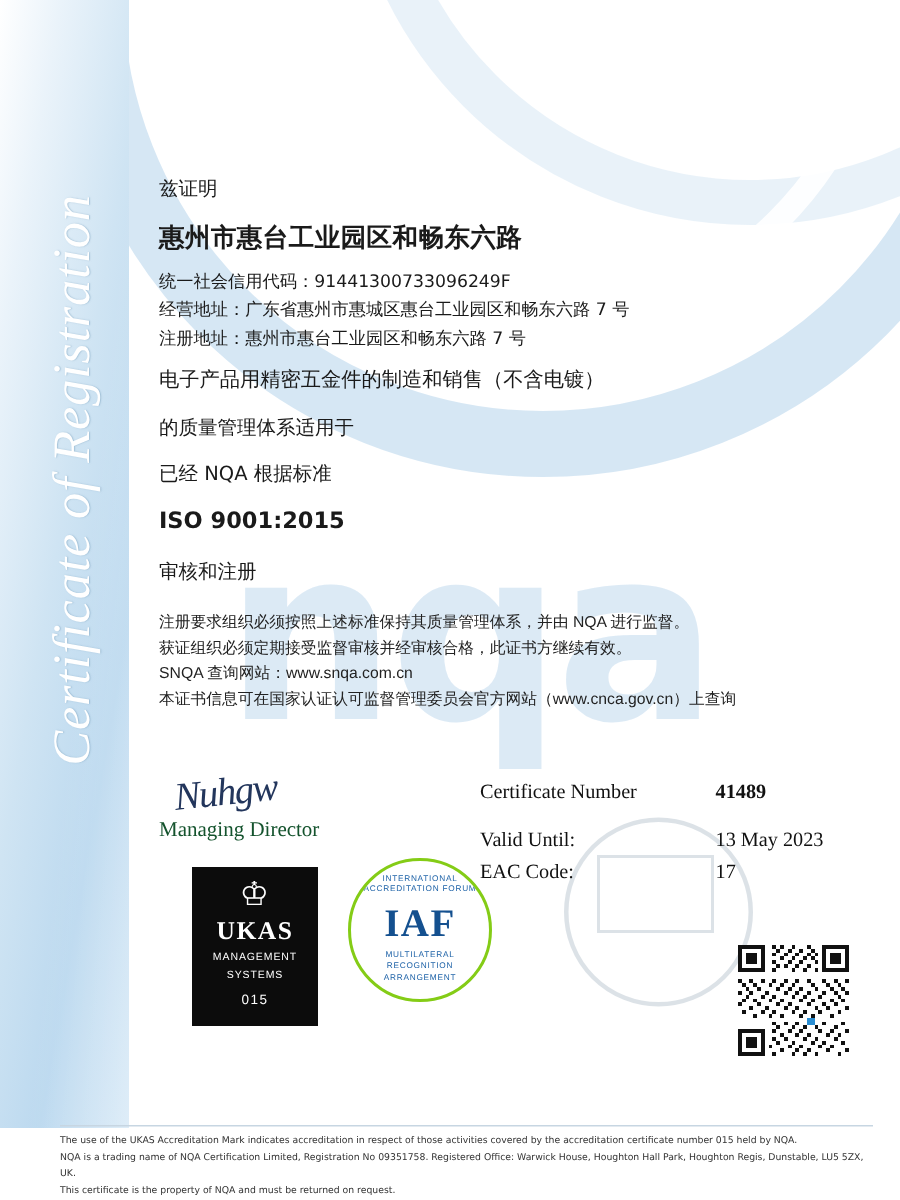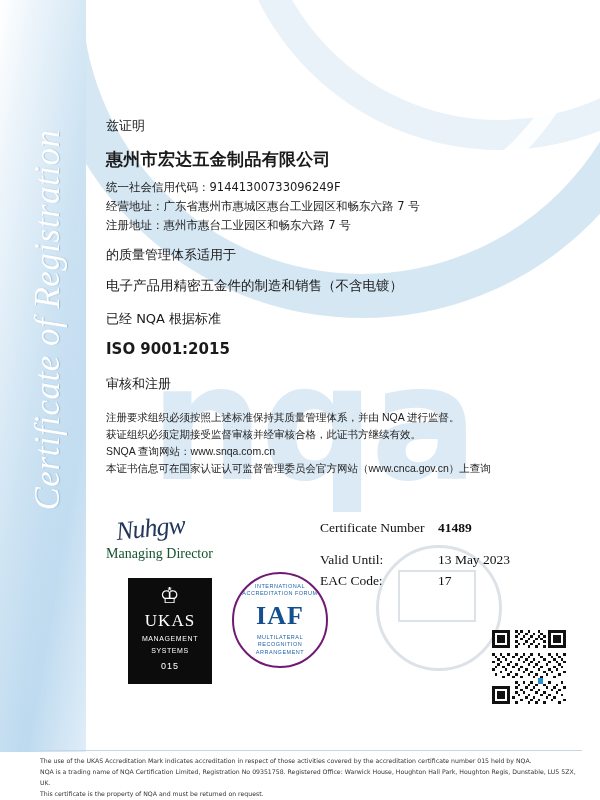--- a/index.html
+++ b/index.html
@@ -183,20 +183,21 @@
     width: 250px;
     z-index: 6;
     font-family: "Liberation Serif", serif;
     font-size: 13.5px;
     color: #111;
   }
   .meta-row {
     display: flex;
     justify-content: flex-start;
     margin-bottom: 5px;
+    gap: 39px;
   }
   .meta-label { width: 118px; }
   .meta-value { font-weight: normal; }
   .cert-num-row { margin-bottom: 16px; }
   .cert-num-row .meta-label { width: 118px; }
   .cert-num-row .meta-value { font-weight: bold; }
   
   .ukas {
     position: absolute;
     left: 128px;
@@ -210,21 +211,21 @@
   }
   .ukas .crown {
     font-size: 22px;
     line-height: 1;
     margin-top: 7px;
     letter-spacing: 1px;
   }
   .ukas .name {
     font-family: "Liberation Serif", serif;
     font-size: 17px;
-    font-weight: normal;
+    font-weight: bold;
     letter-spacing: 1px;
     margin-top: 4px;
   }
   .ukas .sub {
     font-size: 7px;
     line-height: 1.35;
     letter-spacing: 0.6px;
     margin-top: 3px;
   }
   .ukas .num {
@@ -235,21 +236,21 @@
   }
   
   .iaf {
     position: absolute;
     left: 232px;
     top: 572px;
     width: 92px;
     height: 92px;
     border-radius: 50%;
     background: #ffffff;
-    border: 2px solid #701a75;
+    border: 2px solid #84cc16;
     z-index: 6;
     text-align: center;
     overflow: hidden;
   }
   .iaf .arc-txt {
     font-size: 5.5px;
     color: #1f63a8;
     letter-spacing: 0.5px;
     margin-top: 9px;
     line-height: 1.3;
@@ -341,26 +342,26 @@
   <div class="arc-b"></div>
 
   <div class="left-band"></div>
   <div class="vert-title">Certificate of Registration</div>
 
 
   <div class="watermark">nqa</div>
 
   <div class="content">
     <p class="ln lead">兹证明</p>
-    <p class="ln company">惠州市宏达五金制品有限公司</p>
+    <p class="ln company">惠州市惠台工业园区和畅东六路</p>
     <p class="ln small">统一社会信用代码：91441300733096249F</p>
     <p class="ln small">经营地址：广东省惠州市惠城区惠台工业园区和畅东六路 7 号</p>
     <p class="ln small">注册地址：惠州市惠台工业园区和畅东六路 7 号</p>
+    <p class="ln scope">电子产品用精密五金件的制造和销售（不含电镀）</p>
     <p class="ln mid">的质量管理体系适用于</p>
-    <p class="ln scope">电子产品用精密五金件的制造和销售（不含电镀）</p>
     <p class="ln std-lead">已经 NQA 根据标准</p>
     <p class="ln standard">ISO 9001:2015</p>
     <p class="ln approve">审核和注册</p>
     <p class="note">注册要求组织必须按照上述标准保持其质量管理体系，并由 NQA 进行监督。</p>
     <p class="note">获证组织必须定期接受监督审核并经审核合格，此证书方继续有效。</p>
     <p class="note">SNQA 查询网站：www.snqa.com.cn</p>
     <p class="note">本证书信息可在国家认证认可监督管理委员会官方网站（www.cnca.gov.cn）上查询</p>
   </div>
 
   <div class="sig-wrap">

